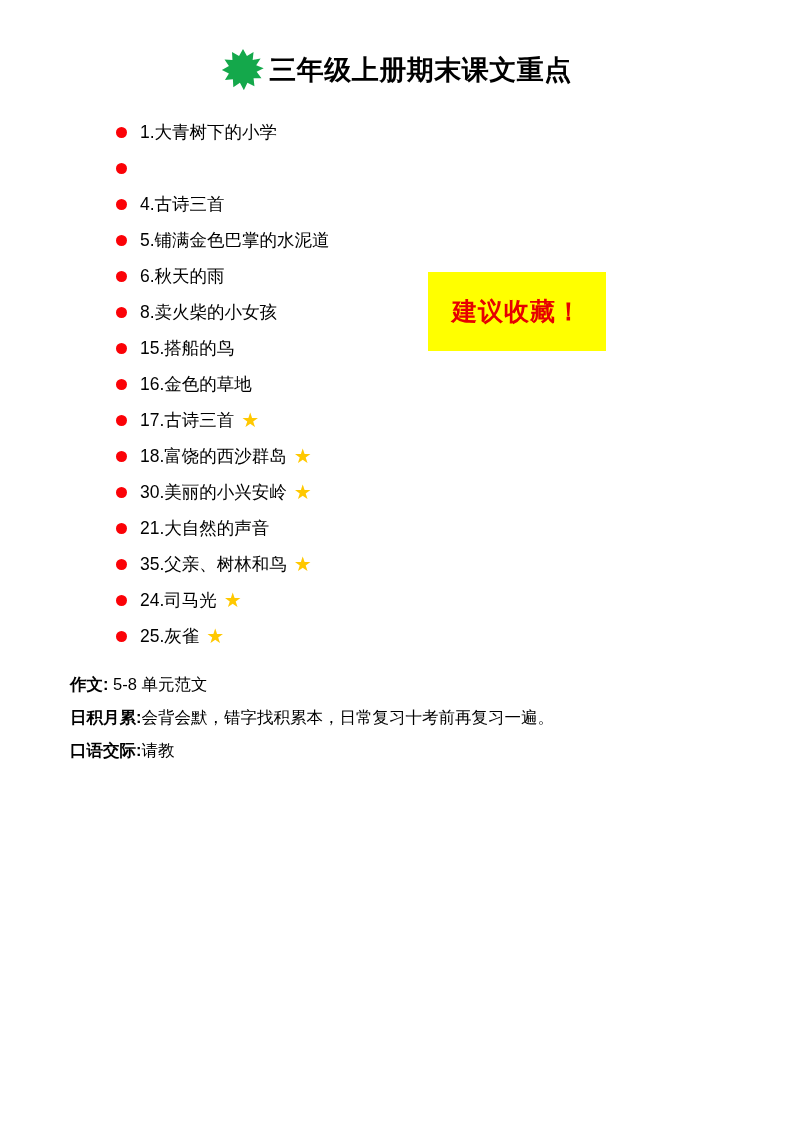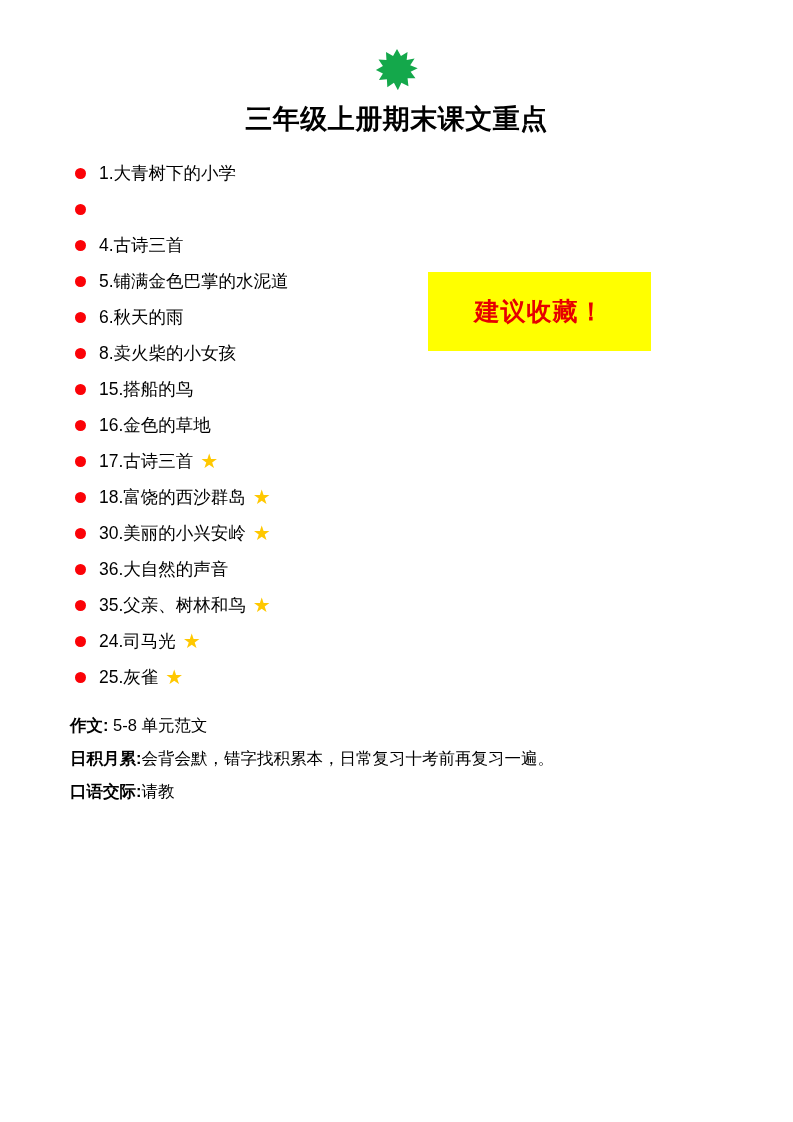--- a/index.html
+++ b/index.html
@@ -21,22 +21,21 @@
     height: 1122px;
     box-sizing: border-box;
   }
 
   
   .title-row {
     display: flex;
     align-items: center;
     justify-content: center;
     margin-top: 48px;
-    gap: 14px;
-    flex-direction: column;
+    gap: 4px;
   }
   .burst-icon {
     width: 44px;
     height: 44px;
     flex: 0 0 auto;
     display: block;
   }
   .title-text {
     font-size: 27px;
     font-weight: bold;
@@ -50,21 +49,21 @@
     margin: 22px 0 0 0;
     padding: 0;
     list-style: none;
     position: relative;
     z-index: 2;
   }
   .list-item {
     display: flex;
     align-items: center;
     height: 36px;
-    padding-left: 75px;
+    padding-left: 116px;
   }
   .bullet {
     width: 11px;
     height: 11px;
     border-radius: 50%;
     background: #fb0207;
     flex: 0 0 auto;
     margin-right: 13px;
   }
   .item-text {
@@ -79,21 +78,21 @@
     line-height: 1;
     display: inline-block;
     vertical-align: middle;
   }
 
   
   .callout {
     position: absolute;
     left: 428px;
     top: 224px;
-    width: 223px;
+    width: 178px;
     height: 79px;
     background: #ffff00;
     display: flex;
     align-items: center;
     justify-content: center;
     z-index: 1;
   }
   .callout-text {
     font-size: 25px;
     font-weight: bold;
@@ -182,21 +181,21 @@
       <span class="item-text">18.富饶的西沙群岛</span>
       <span class="star">★</span>
     </li>
     <li class="list-item">
       <span class="bullet"></span>
       <span class="item-text">30.美丽的小兴安岭</span>
       <span class="star">★</span>
     </li>
     <li class="list-item">
       <span class="bullet"></span>
-      <span class="item-text">36.大自然的声音</span>
+      <span class="item-text">21.大自然的声音</span>
       <span class="star"></span>
     </li>
     <li class="list-item">
       <span class="bullet"></span>
       <span class="item-text">35.父亲、树林和鸟</span>
       <span class="star">★</span>
     </li>
     <li class="list-item">
       <span class="bullet"></span>
       <span class="item-text">24.司马光</span>

